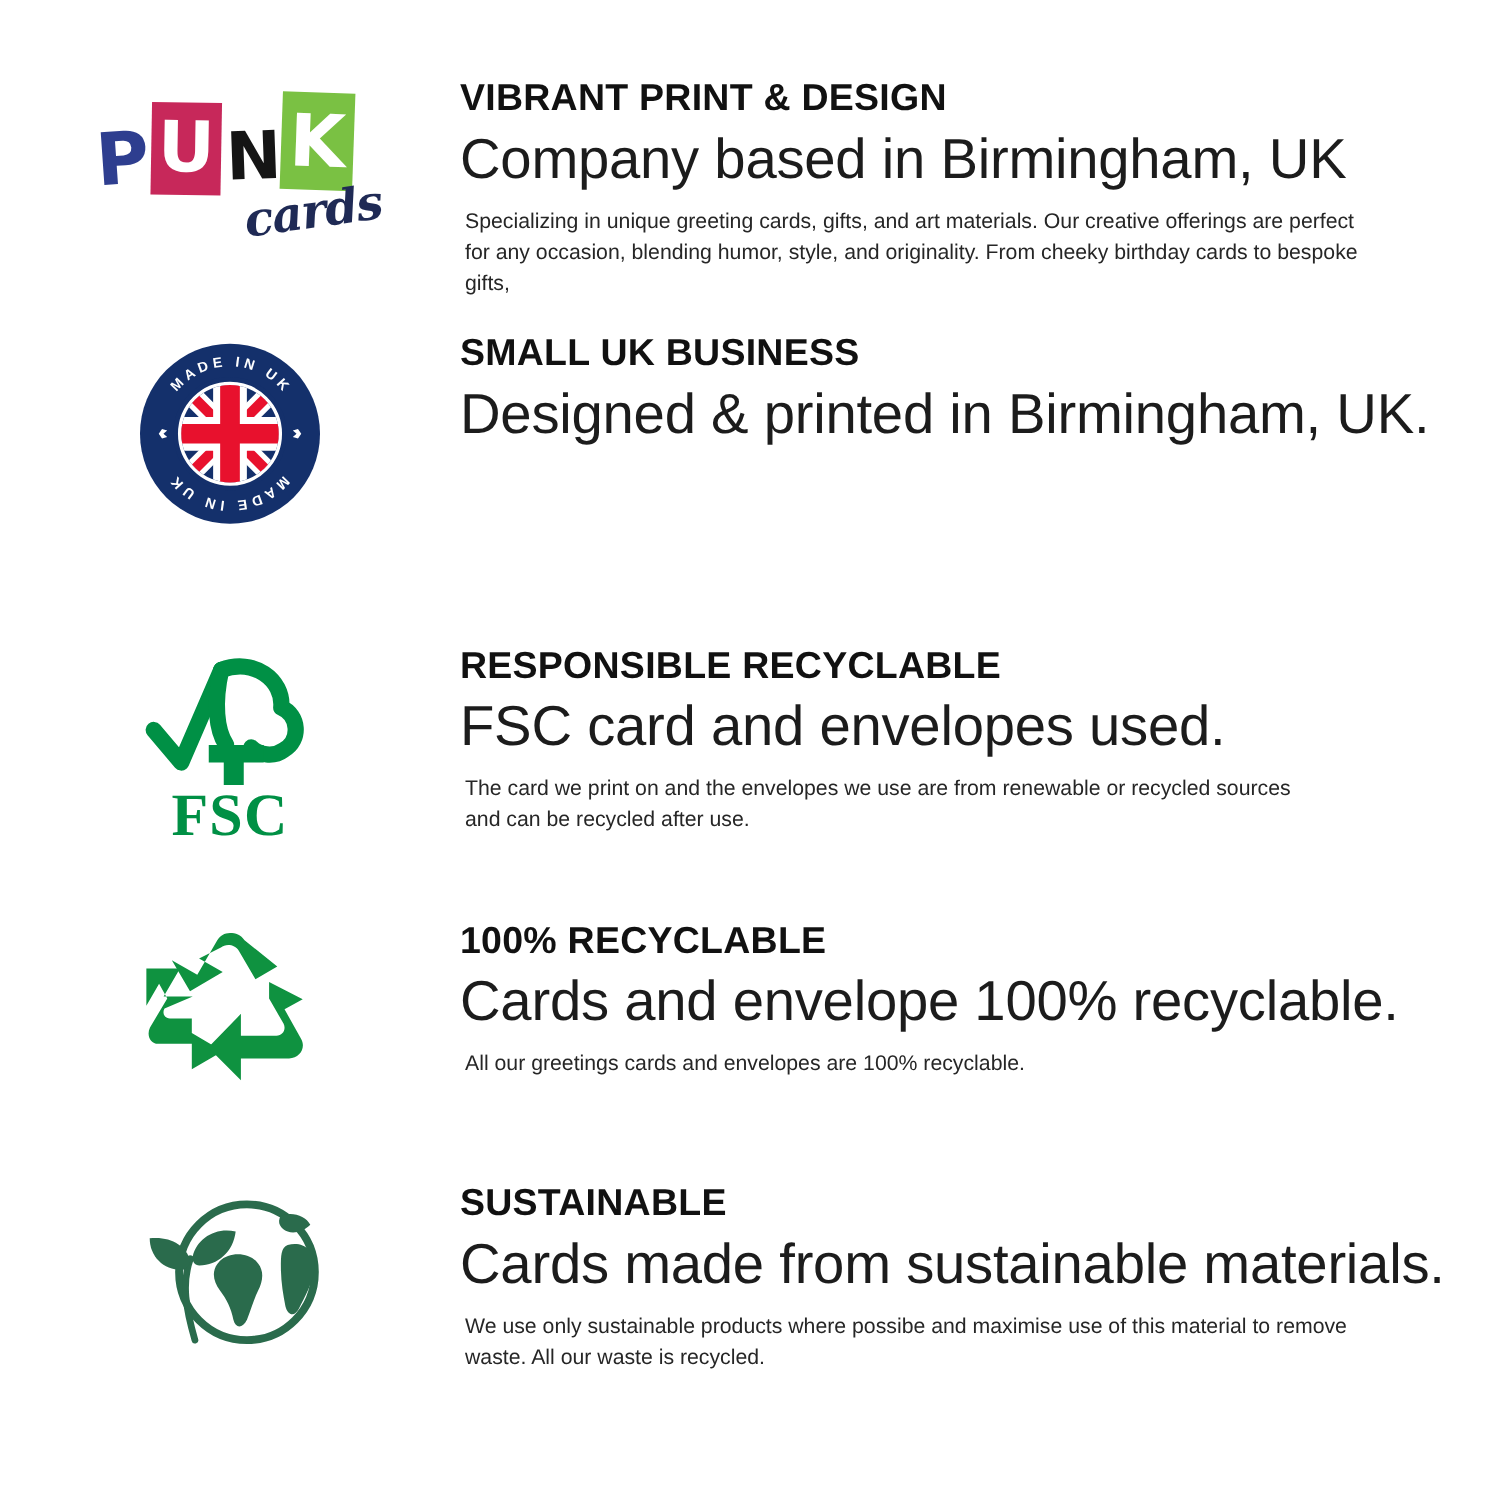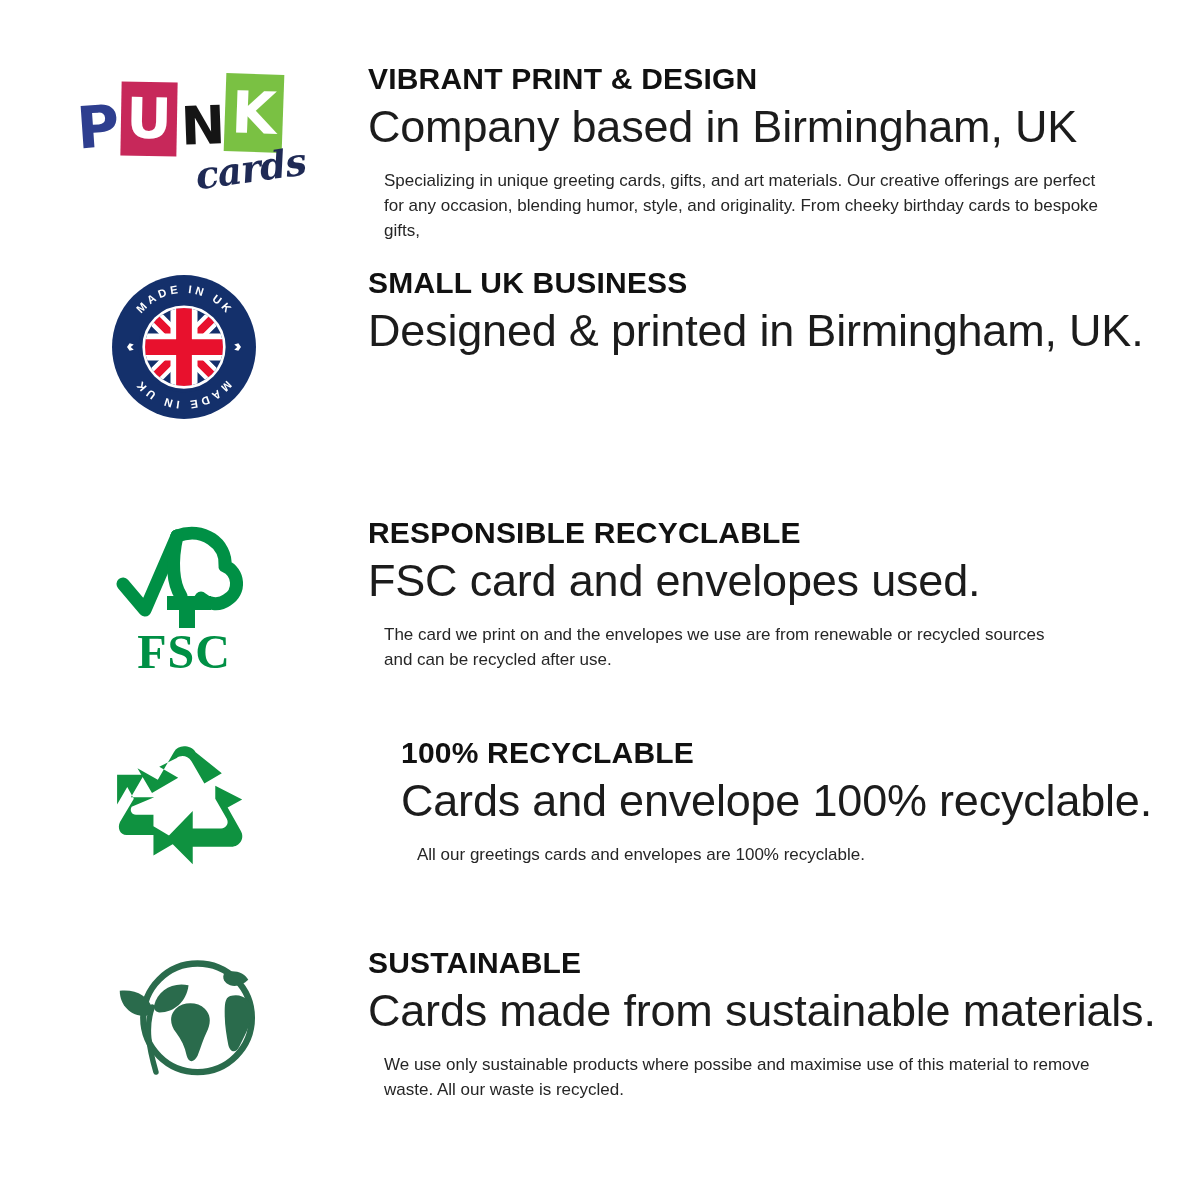--- a/index.html
+++ b/index.html
@@ -30,21 +30,21 @@
     display: flex;
     flex-direction: row;
     align-items: flex-start;
     width: 1200px;
     box-sizing: border-box;
   }
 
   .row-1 { height: 258px; padding-top: 62px; }
   .row-2 { height: 250px; padding-top: 8px; }
   .row-3 { height: 222px; padding-top: 8px; }
-  .row-4 { height: 210px; padding-top: 6px; gap: 33px; }
+  .row-4 { height: 210px; padding-top: 6px; }
   .row-5 { height: 210px; padding-top: 6px; }
 
   .icon-cell {
     width: 368px;
     min-width: 368px;
     display: flex;
     align-items: flex-start;
     justify-content: center;
     padding-top: 6px;
     box-sizing: border-box;
@@ -74,21 +74,21 @@
     margin: 0 0 12px 0;
     font-family: Liberation Sans, sans-serif;
     letter-spacing: -0.2px;
   }
 
   .f-body {
     font-size: 17px;
     font-weight: 400;
     line-height: 1.47;
     color: #262626;
-    margin: 16px;
+    margin: 4px;
     max-width: 730px;
     font-family: "Liberation Sans", sans-serif;
   }
 
   .row-3 .f-body,
   .row-4 .f-body { max-width: 680px; }
   .row-5 .f-body { max-width: 710px; }
 
   
   .punk-logo {

